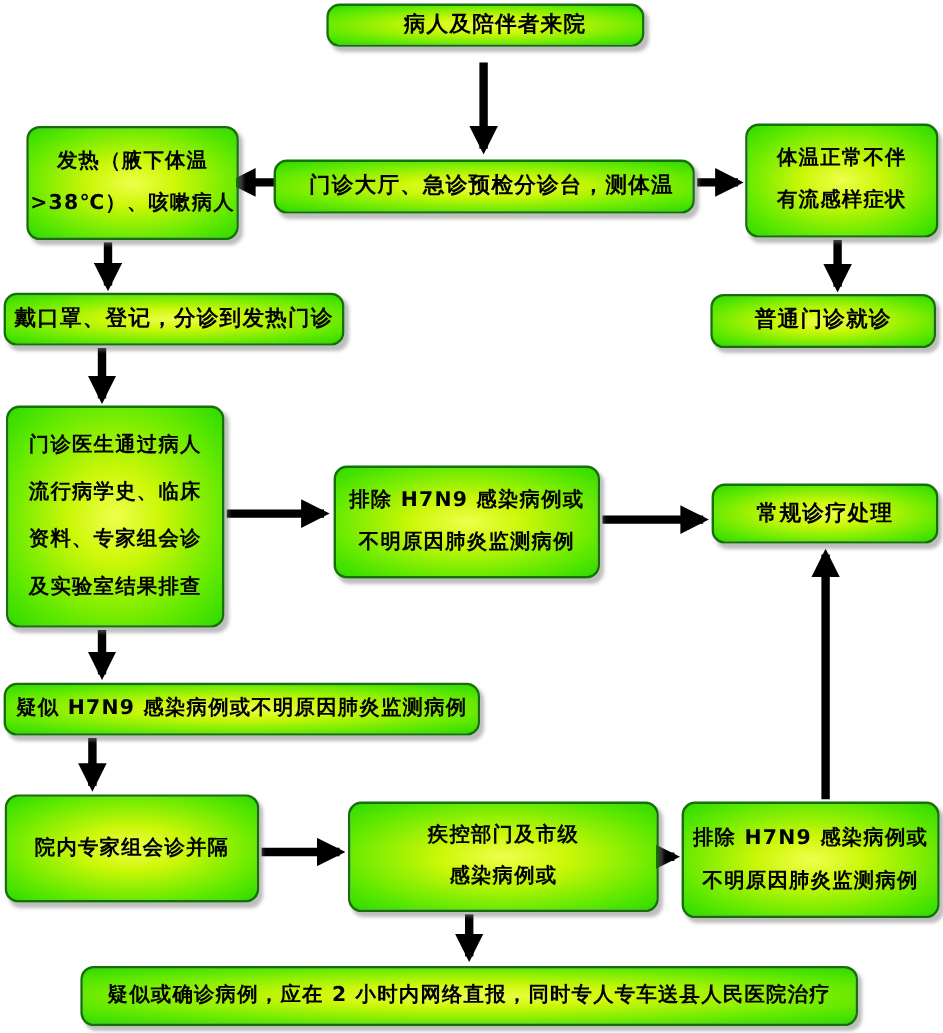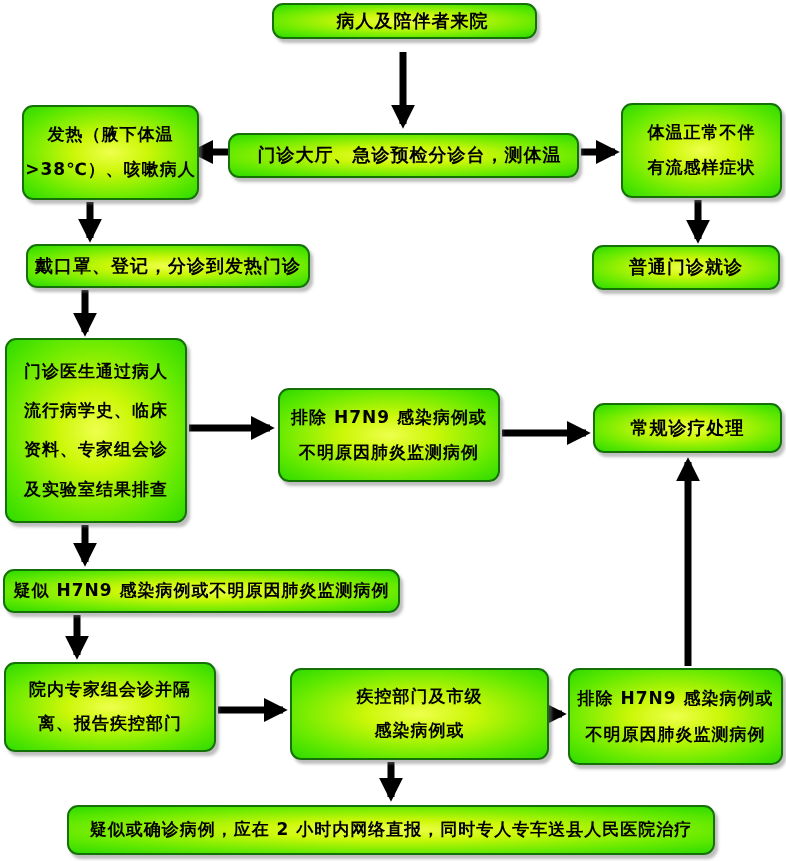--- a/index.html
+++ b/index.html
@@ -16,21 +16,21 @@
     display:flex;flex-direction:column;align-items:center;justify-content:space-evenly;
     font-weight:bold;color:#000;text-align:center;font-size:17px;letter-spacing:1px;
     line-height:1.15;padding:2px 4px;
   }
   .node .line{display:block;white-space:nowrap;}
   
   .n-arrival       {left:272px;top:3px;  width:265px;height:36px;font-size:18px;padding-left:20px;}
   .n-triage        {left:228px;top:133px;width:351px;height:45px;font-size:18px;padding-left:16px;}
   .n-fever         {left:10px; top:105px;width:177px;height:95px;margin-left:12px;}
   .n-normal        {left:621px;top:103px;width:161px;height:95px;}
-  .n-mask          {left:3px;  top:244px;width:284px;height:44px;font-size:18px;margin-left:23px;}
+  .n-mask          {left:3px;  top:244px;width:284px;height:44px;font-size:18px;}
   .n-clinic        {left:592px;top:245px;width:188px;height:45px;font-size:18px;}
   .n-doctor        {left:5px;  top:338px;width:182px;height:185px;}
   .n-exclude-mid   {left:278px;top:388px;width:222px;height:94px;}
   .n-routine       {left:593px;top:403px;width:189px;height:50px;font-size:18px;}
   .n-suspected     {left:3px;  top:569px;width:397px;height:44px;}
   .n-hospital      {left:4px;  top:662px;width:212px;height:90px;font-family:Liberation Serif, serif;}
   .n-cdc           {left:290px;top:668px;width:259px;height:92px;}
   .n-exclude-right {left:568px;top:668px;width:215px;height:97px;}
   .n-final         {left:67px; top:805px;width:648px;height:50px;}
 </style>
@@ -102,21 +102,20 @@
   <div class="node n-routine">
     <span class="line">常规诊疗处理</span>
   </div>
 
   <div class="node n-suspected">
     <span class="line">疑似 H7N9 感染病例或不明原因肺炎监测病例</span>
   </div>
 
   <div class="node n-hospital">
     <span class="line">院内专家组会诊并隔</span>
-    <span class="line">离、报告疾控部门</span>
   </div>
 
   <div class="node n-cdc">
     <span class="line">疾控部门及市级</span>
     <span class="line">感染病例或</span>
   </div>
 
   <div class="node n-exclude-right">
     <span class="line">排除 H7N9 感染病例或</span>
     <span class="line">不明原因肺炎监测病例</span>

